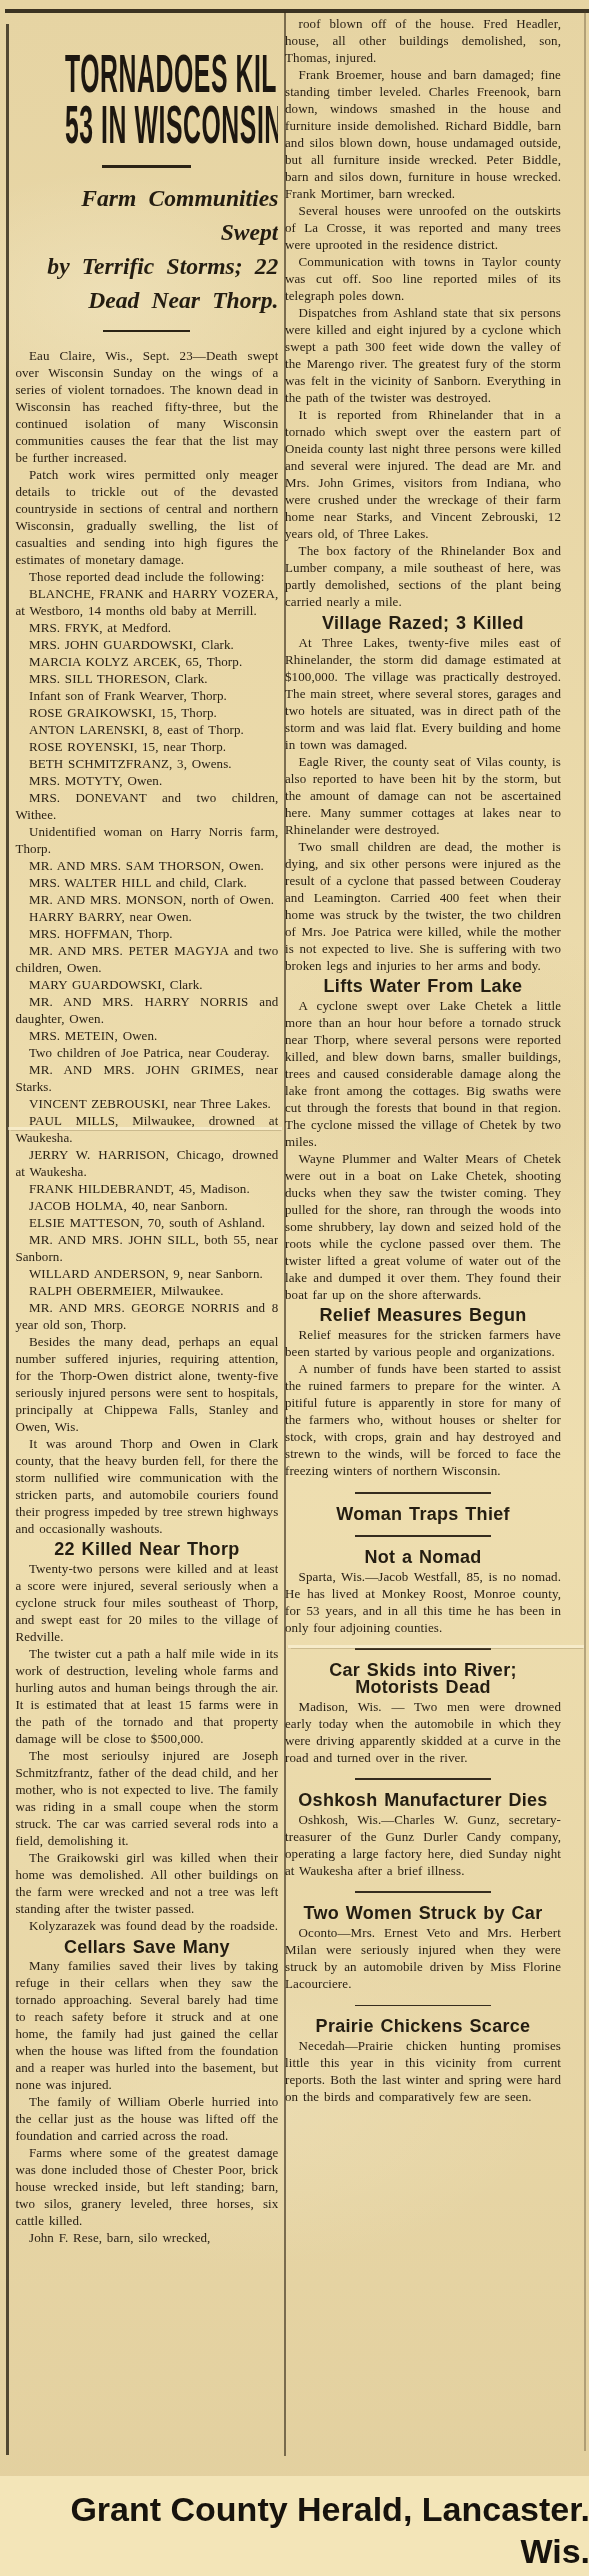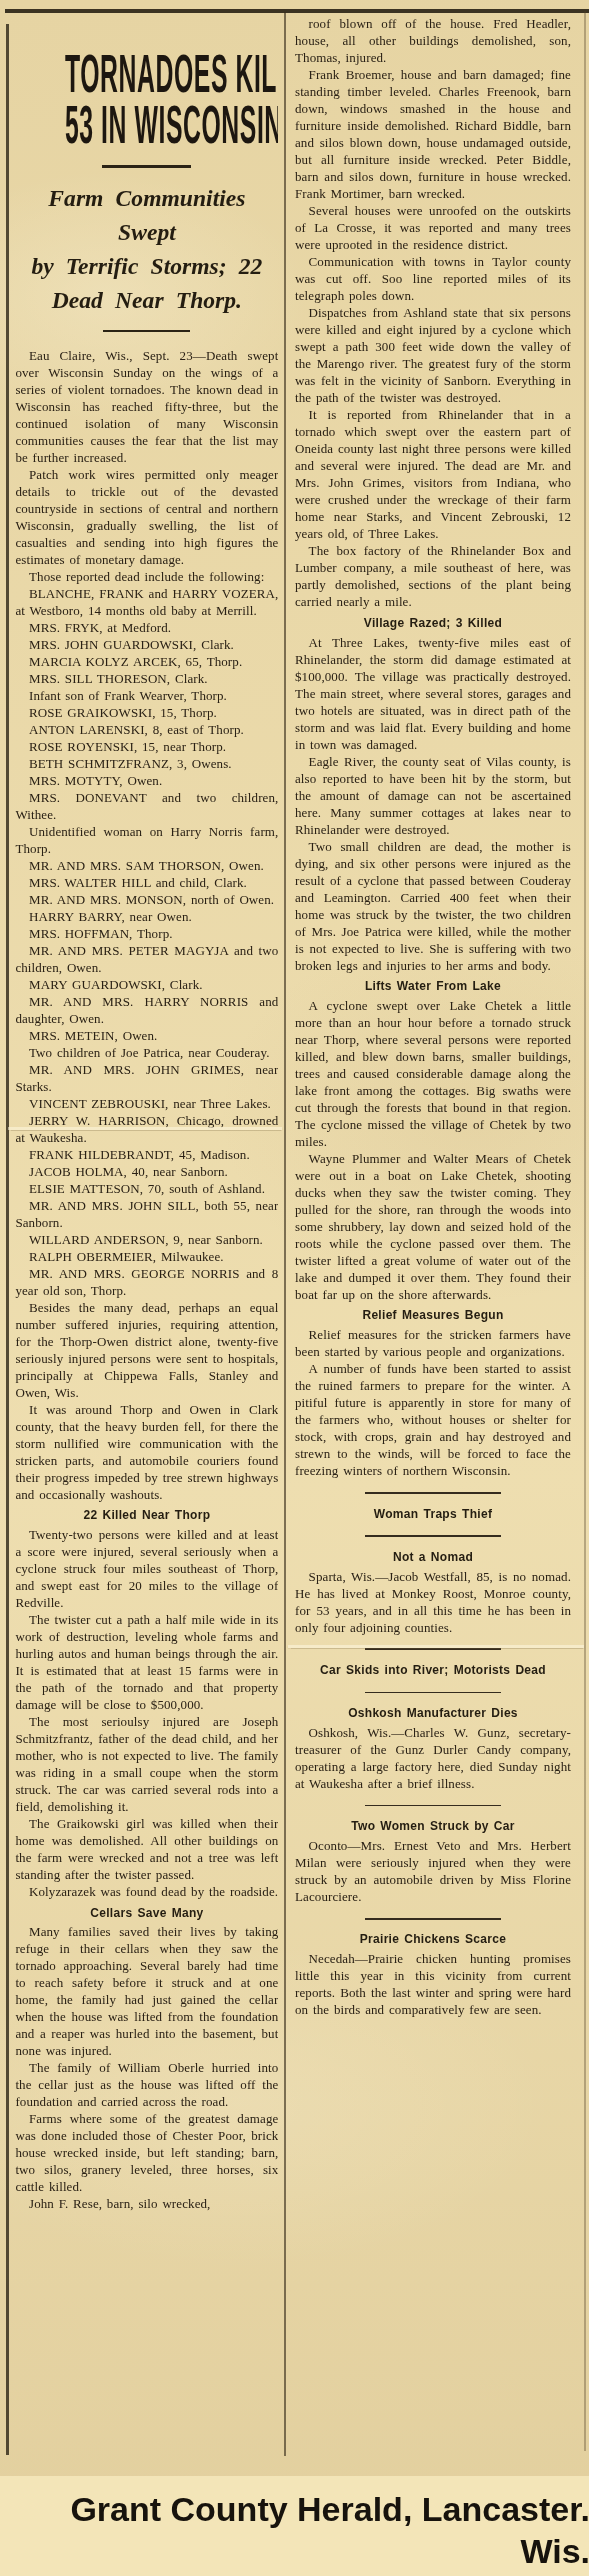--- a/index.html
+++ b/index.html
@@ -22,46 +22,46 @@
   .border-top    { position:absolute; left:4.5px;  top:9px;  width:585px; height:3.6px;  background:rgba(28,22,12,.85); }
   .border-left   { position:absolute; left:6.3px;  top:23.6px;  width:2.7px;  height:2431px; background:rgba(40,32,18,.78); }
   .border-right  { position:absolute; left:584px; top:11px; width:1.8px;  height:2440px; background:rgba(80,64,38,.35); }
   .col-divider   { position:absolute; left:284px; top:11.8px; width:1.8px;  height:2444px; background:rgba(55,44,26,.62); }
   .crease        { position:absolute; height:2.7px; background:rgba(255,248,224,.55); box-shadow:0 0.9px 0.9px rgba(120,100,60,.28); }
   .crease-left   { left:8.2px;  top:1127px; width:274px; }
   .crease-right  { left:288px; top:1645px; width:296px; }
 
   .col { position:absolute; overflow:hidden; color:#2a2115; }
   .col-left  { left:15.4px;  top:25.4px; width:263px; height:2438px; }
-  .col-right { left:295px; top:15.4px; width:276px; height:2449px; }
+  .col-right { left:285px; top:15.4px; width:276px; height:2449px; }
 
   
   .headline { margin:23.6px 0 0 0; text-align:center; color:#1d1710; }
   .hl-line {
     display:block; white-space:nowrap;
     font-family:"Liberation Sans", sans-serif; font-weight:bold;
     font-size:40px; line-height:51px; letter-spacing:0.9px;
     transform:scale(0.62,1.32); transform-origin:50% 50%;
   }
   .head-rule { width:89px; height:2.7px; background:#2b2315; margin:14.5px auto 12.7px auto; }
   .head-rule-sm { width:87px; margin:12.7px auto 14.5px auto; }
   .subhead {
-    text-align:center; font-weight:bold; font-style:italic;
+    text-align:right; font-weight:bold; font-style:italic;
     font-size:23.6px; line-height:34px; word-spacing:6.3px; color:#241d11;
   }
 
   
   .blk {
     margin:0; font-size:13px; line-height:17px;
     text-align:justify; text-indent:13.6px;
     word-spacing:1.4px; letter-spacing:0.1px;
   }
   .t-sub {
     font-family:"Liberation Sans", sans-serif; font-weight:bold;
-    font-size:12px; text-align:center; text-indent:0;
+    font-size:18px; text-align:center; text-indent:0;
     margin:4.5px 0 1.8px 0; letter-spacing:0.3px; color:#241d11;
   }
   .t-rule {
     height:1.8px; width:136px; background:#352c1e;
     margin:12.7px auto 11.8px auto; text-indent:0;
   }
 
   
   .caption {
     position:absolute; left:0; top:2476px; width:590px; height:100px;
@@ -115,20 +115,21 @@
         <p class="blk t-p">MR. AND MRS. MONSON, north of Owen.</p>
         <p class="blk t-p">HARRY BARRY, near Owen.</p>
         <p class="blk t-p">MRS. HOFFMAN, Thorp.</p>
         <p class="blk t-p">MR. AND MRS. PETER MAGYJA and two children, Owen.</p>
         <p class="blk t-p">MARY GUARDOWSKI, Clark.</p>
         <p class="blk t-p">MR. AND MRS. HARRY NORRIS and daughter, Owen.</p>
         <p class="blk t-p">MRS. METEIN, Owen.</p>
         <p class="blk t-p">Two children of Joe Patrica, near Couderay.</p>
         <p class="blk t-p">MR. AND MRS. JOHN GRIMES, near Starks.</p>
         <p class="blk t-p">VINCENT ZEBROUSKI, near Three Lakes.</p>
+        <p class="blk t-p">PAUL MILLS, Milwaukee, drowned at Waukesha.</p>
         <p class="blk t-p">JERRY W. HARRISON, Chicago, drowned at Waukesha.</p>
         <p class="blk t-p">FRANK HILDEBRANDT, 45, Madison.</p>
         <p class="blk t-p">JACOB HOLMA, 40, near Sanborn.</p>
         <p class="blk t-p">ELSIE MATTESON, 70, south of Ashland.</p>
         <p class="blk t-p">MR. AND MRS. JOHN SILL, both 55, near Sanborn.</p>
         <p class="blk t-p">WILLARD ANDERSON, 9, near Sanborn.</p>
         <p class="blk t-p">RALPH OBERMEIER, Milwaukee.</p>
         <p class="blk t-p">MR. AND MRS. GEORGE NORRIS and 8 year old son, Thorp.</p>
         <p class="blk t-p">Besides the many dead, perhaps an equal number suffered injuries, requiring attention, for the Thorp-Owen district alone, twenty-five seriously injured persons were sent to hospitals, principally at Chippewa Falls, Stanley and Owen, Wis.</p>
         <p class="blk t-p">It was around Thorp and Owen in Clark county, that the heavy burden fell, for there the storm nullified wire communication with the stricken parts, and automobile couriers found their progress impeded by tree strewn highways and occasionally washouts.</p>
@@ -165,20 +166,21 @@
       <p class="blk t-sub">Relief Measures Begun</p>
       <p class="blk t-p">Relief measures for the stricken farmers have been started by various people and organizations.</p>
       <p class="blk t-p">A number of funds have been started to assist the ruined farmers to prepare for the winter. A pitiful future is apparently in store for many of the farmers who, without houses or shelter for stock, with crops, grain and hay destroyed and strewn to the winds, will be forced to face the freezing winters of northern Wisconsin.</p>
       <p class="blk t-rule"></p>
       <p class="blk t-sub">Woman Traps Thief</p>
       <p class="blk t-rule"></p>
       <p class="blk t-sub">Not a Nomad</p>
       <p class="blk t-p">Sparta, Wis.—Jacob Westfall, 85, is no nomad. He has lived at Monkey Roost, Monroe county, for 53 years, and in all this time he has been in only four adjoining counties.</p>
       <p class="blk t-rule"></p>
       <p class="blk t-sub">Car Skids into River; Motorists Dead</p>
+      <p class="blk t-p">Madison, Wis. — Two men were drowned early today when the automobile in which they were driving apparently skidded at a curve in the road and turned over in the river.</p>
       <p class="blk t-rule"></p>
       <p class="blk t-sub">Oshkosh Manufacturer Dies</p>
       <p class="blk t-p">Oshkosh, Wis.—Charles W. Gunz, secretary-treasurer of the Gunz Durler Candy company, operating a large factory here, died Sunday night at Waukesha after a brief illness.</p>
       <p class="blk t-rule"></p>
       <p class="blk t-sub">Two Women Struck by Car</p>
       <p class="blk t-p">Oconto—Mrs. Ernest Veto and Mrs. Herbert Milan were seriously injured when they were struck by an automobile driven by Miss Florine Lacourciere.</p>
       <p class="blk t-rule"></p>
       <p class="blk t-sub">Prairie Chickens Scarce</p>
       <p class="blk t-p">Necedah—Prairie chicken hunting promises little this year in this vicinity from current reports. Both the last winter and spring were hard on the birds and comparatively few are seen.</p>
     </div>

